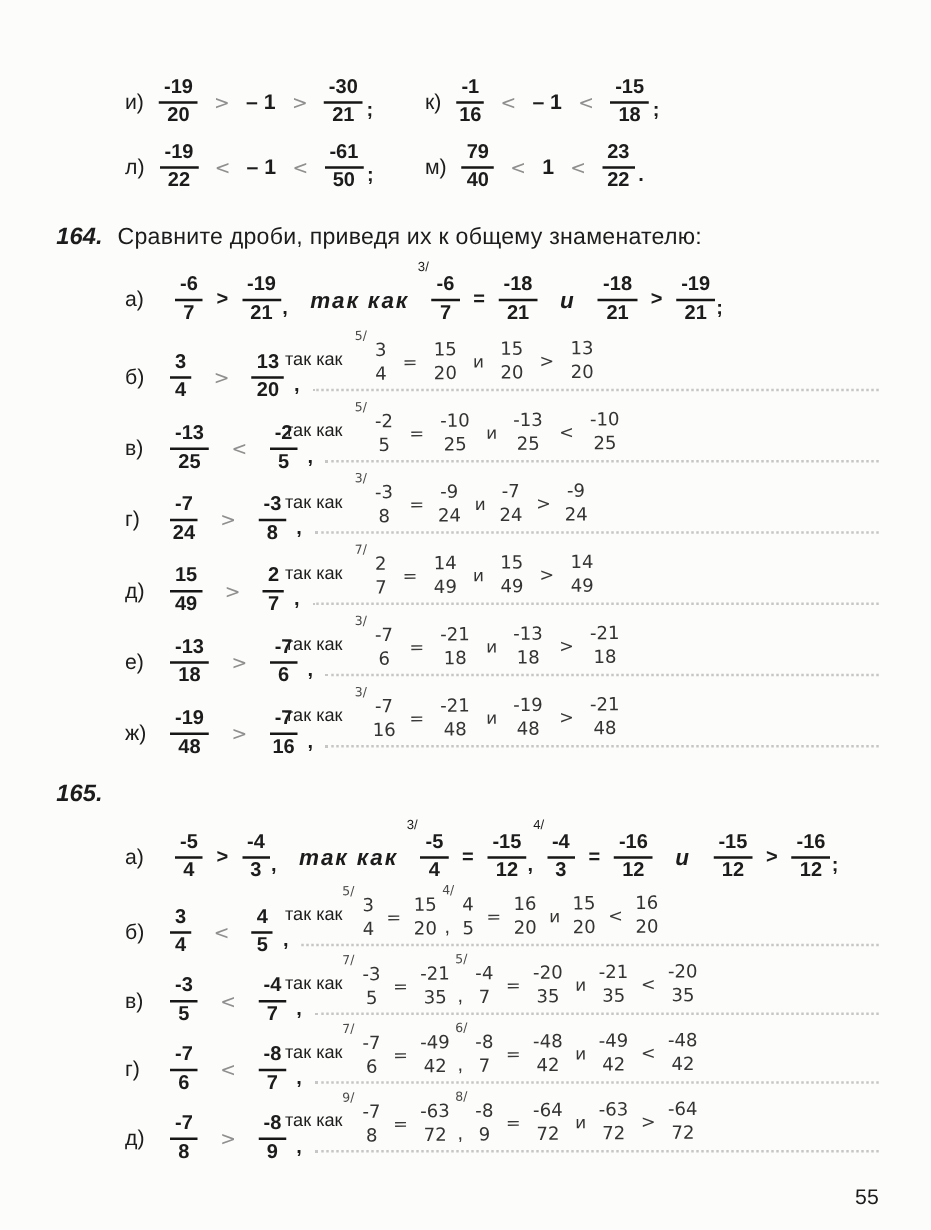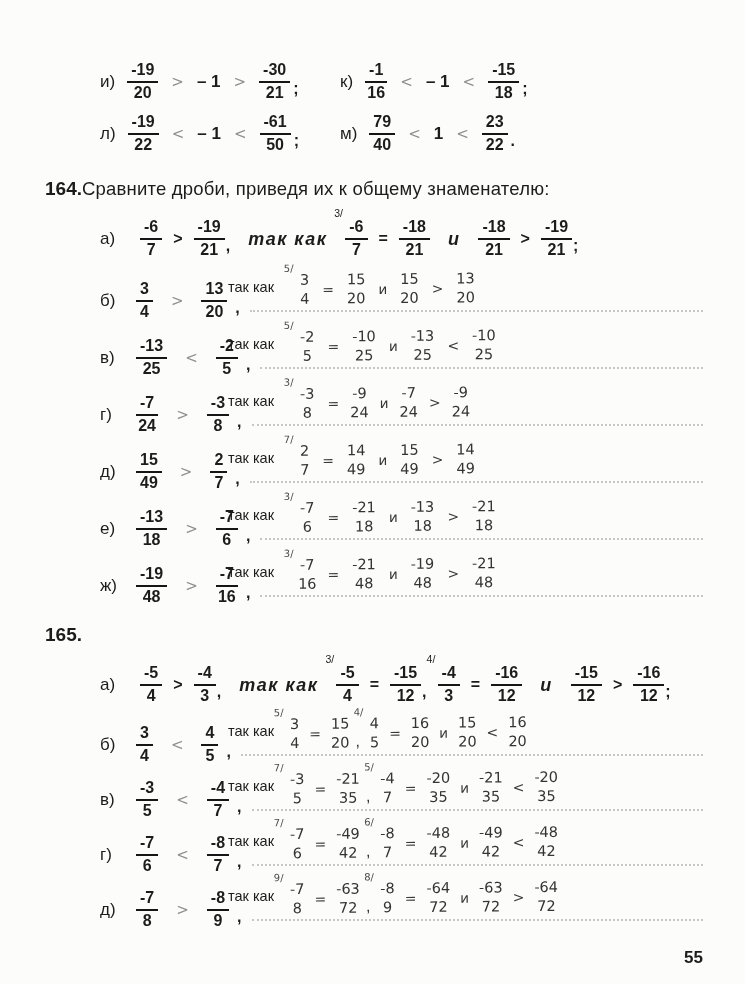--- a/index.html
+++ b/index.html
@@ -31,38 +31,38 @@
   .expr{display:inline-flex;align-items:center;gap:13px;}
   .lead-expr{gap:18px;}
   .label{font-size:17px;}
   
   .ex-tail{padding:56px 0 0 100px;}
   .tail-row{display:flex;align-items:center;height:52px;}
   .tail-item{display:flex;align-items:center;gap:12px;}
   .tail-item:first-child{width:240px;}
   
   .prob-head{margin:18px 0 0 45px;display:flex;align-items:baseline;}
-  .prob-num{font-weight:700;font-size:19px;}
-  .prob-title{font-size:18.5px;letter-spacing:0.2px;}
+  .prob-num{font-weight:700;font-size:19px;font-style:italic;}
+  .prob-title{font-size:18.5px;margin-left:12px;letter-spacing:0.2px;}
   
   .item-a{margin:14px 0 0 100px;display:flex;align-items:center;height:50px;}
   .item-a .label{flex:0 0 40px;}
   .item-a .expr{gap:11px;}
   
   .hw-items{margin-left:100px;}
   .hw-item{position:relative;height:57px;}
   .p165 .hw-item{height:55px;}
   .lead-line{position:absolute;left:0;right:42px;bottom:0;display:flex;align-items:center;height:40px;}
   .lead-line .label{flex:0 0 36px;}
   .dots{flex:1;border-bottom:2px dotted #c6c6c6;height:0;align-self:flex-end;margin:0 0 9px 10px;}
   .tak{position:absolute;left:128px;bottom:26px;font-size:14.5px;}
   .hw-item .work{position:absolute;left:198px;bottom:15px;display:flex;align-items:center;gap:11px;transform:rotate(-0.5deg);}
   .p165 .hw-item .work{left:188px;gap:8px;}
   
-  .page-num{position:absolute;right:42px;bottom:16px;font-weight:700;font-size:17px;}
+  .page-num{position:absolute;right:42px;bottom:16px;font-weight:400;font-size:17px;}
 </style>
 </head>
 <body>
 
 <div class="page">
 
   <section class="ex-tail">
     <div class="tail-row" id="tail-row-0">
   <div class="tail-item">
     <span class="label">и)</span>

